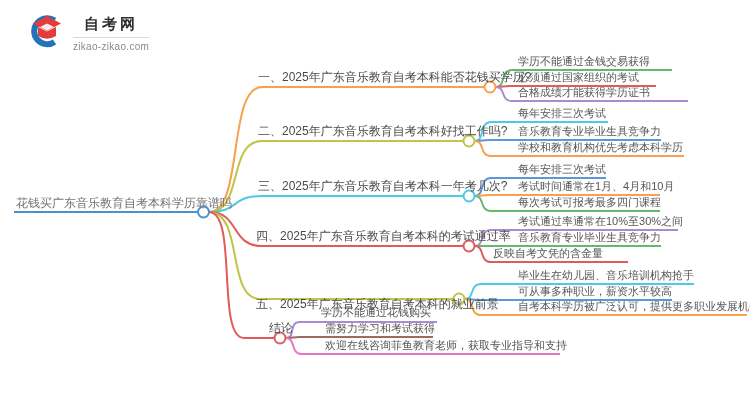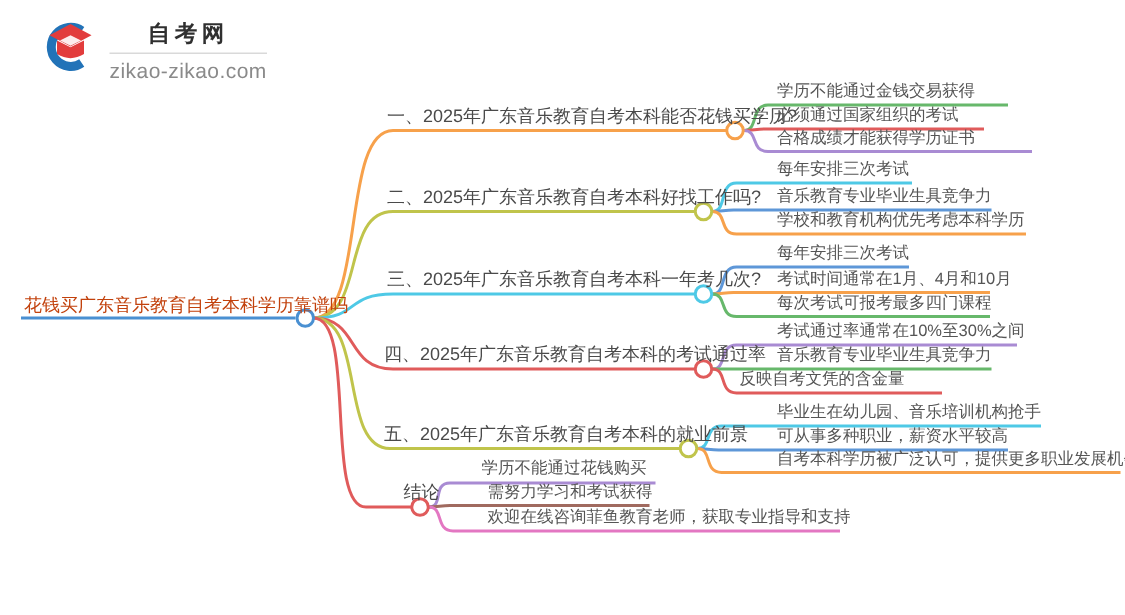--- a/index.html
+++ b/index.html
@@ -5,28 +5,28 @@
   html,body{margin:0;padding:0;background:#fff;}
   .canvas{
     position:relative;width:750px;height:410px;background:#ffffff;
     overflow:hidden;font-family:"Liberation Sans","DejaVu Sans",sans-serif;padding-left:40px;
   }
   .canvas svg.links{position:absolute;left:0;top:0;}
   .node-label{
     position:absolute;white-space:nowrap;color:#4a4a4a;line-height:1.2;
     cursor:pointer;
   }
-  .root-label{font-size:12px;color:#c2410c;}
+  .root-label{font-size:12px;color:#737373;}
   .branch-label{font-size:12px;color:#4a4a4a;}
   .child-label{font-size:11px;color:#555;}
   .logo{position:absolute;left:28px;top:12px;display:flex;align-items:center;gap:7px;}
   .logo-text{text-align:center;}
   .logo-title{font-size:15px;font-weight:bold;color:#2f2f2f;letter-spacing:3px;
     border-bottom:1px solid #d9d9d9;padding:0 5px 3px 5px;}
-  .logo-url{font-size:14px;color:#8a8a8a;padding-top:3px;letter-spacing:.3px;}
+  .logo-url{font-size:10px;color:#8a8a8a;padding-top:3px;letter-spacing:.3px;}
 </style>
 </head>
 <body>
 
 <div class="canvas">
 
   <svg class="links" width="750" height="410" viewBox="0 0 750 410">
 
     <path d="M14 212 H197" fill="none" stroke-width="2" stroke="#4a90d2"></path>
 
@@ -84,21 +84,21 @@
       <span class="logo-url" style="display:block;">zikao-zikao.com</span>
     </span>
   </div>
 
   <div class="node-label root-label" style="left:16px;top:196px;">花钱买广东音乐教育自考本科学历靠谱吗</div>
 
   <div class="node-label branch-label" style="left:258px;top:70px;">一、2025年广东音乐教育自考本科能否花钱买学历?</div>
   <div class="node-label branch-label" style="left:258px;top:124px;">二、2025年广东音乐教育自考本科好找工作吗?</div>
   <div class="node-label branch-label" style="left:258px;top:179px;">三、2025年广东音乐教育自考本科一年考几次?</div>
   <div class="node-label branch-label" style="left:256px;top:229px;">四、2025年广东音乐教育自考本科的考试通过率</div>
-  <div class="node-label branch-label" style="left:256px;top:282px;">五、2025年广东音乐教育自考本科的就业前景</div>
+  <div class="node-label branch-label" style="left:256px;top:297px;">五、2025年广东音乐教育自考本科的就业前景</div>
   <div class="node-label branch-label" style="left:269px;top:321px;">结论</div>
 
   <div class="node-label child-label" style="left:518px;top:55px;">学历不能通过金钱交易获得</div>
   <div class="node-label child-label" style="left:518px;top:71px;">必须通过国家组织的考试</div>
   <div class="node-label child-label" style="left:518px;top:86px;">合格成绩才能获得学历证书</div>
 
   <div class="node-label child-label" style="left:518px;top:107px;">每年安排三次考试</div>
   <div class="node-label child-label" style="left:518px;top:125px;">音乐教育专业毕业生具竞争力</div>
   <div class="node-label child-label" style="left:518px;top:141px;">学校和教育机构优先考虑本科学历</div>
 

